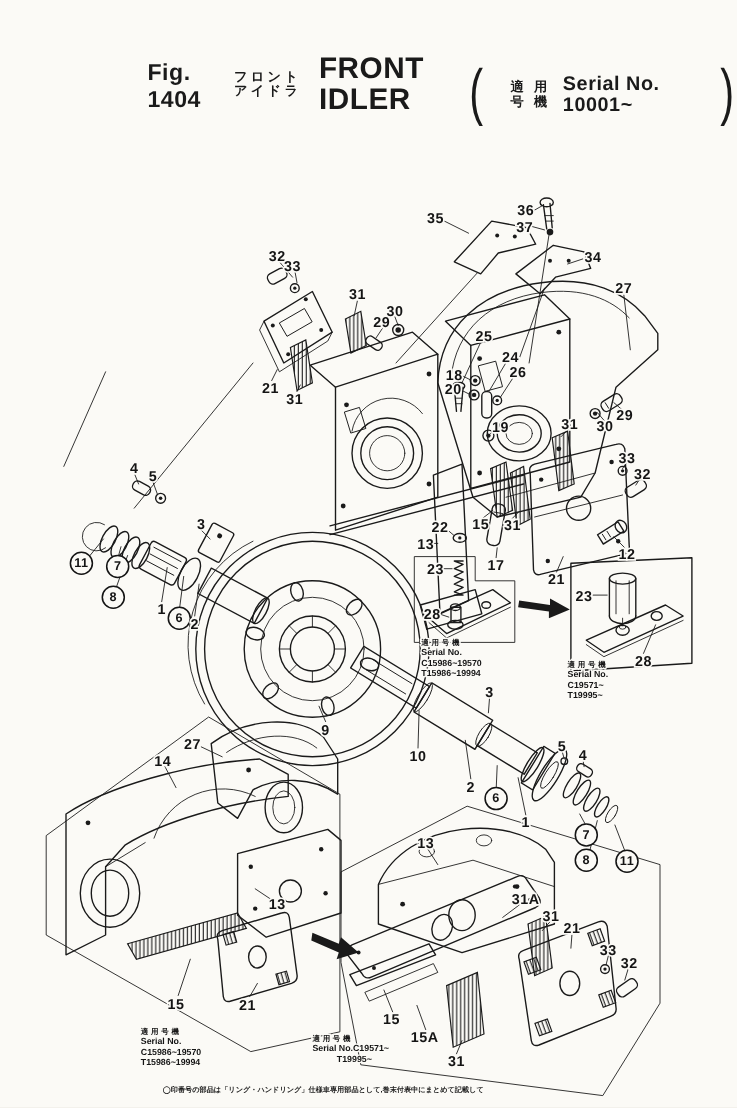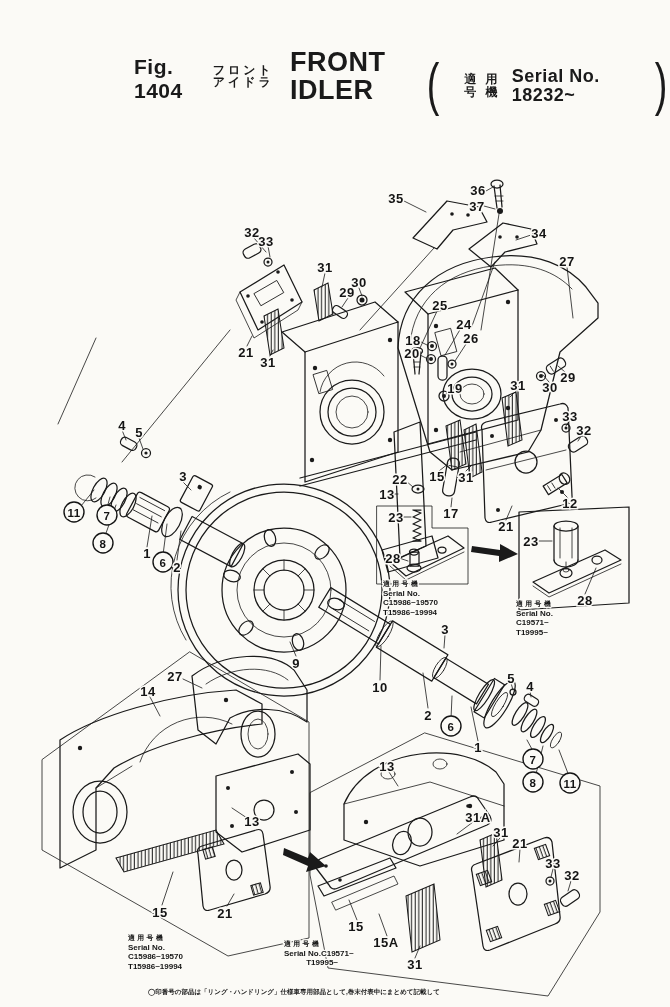--- a/index.html
+++ b/index.html
@@ -38,21 +38,21 @@
 
   <div class="title-row">
     <span class="fig">Fig. 1404</span>
     <span class="stack">
       <span class="jp">フロント アイドラ</span>
       <span class="en">FRONT IDLER</span>
     </span>
     <span class="paren">(</span>
     <span class="stack serial">
       <span class="jp">適 用 号 機</span>
-      <span class="en">Serial No. 18232~</span>
+      <span class="en">Serial No. 10001~</span>
     </span>
     <span class="paren close">)</span>
   </div>
 
   <svg id="diagram" class="art" width="670" height="1007" viewBox="0 0 670 1007">
     <defs>
       <pattern id="hv" width="3.6" height="6" patternUnits="userSpaceOnUse">
         <path d="M1.2,0 V6" stroke="#1a1a1a" stroke-width="1"></path>
       </pattern>
     </defs>

